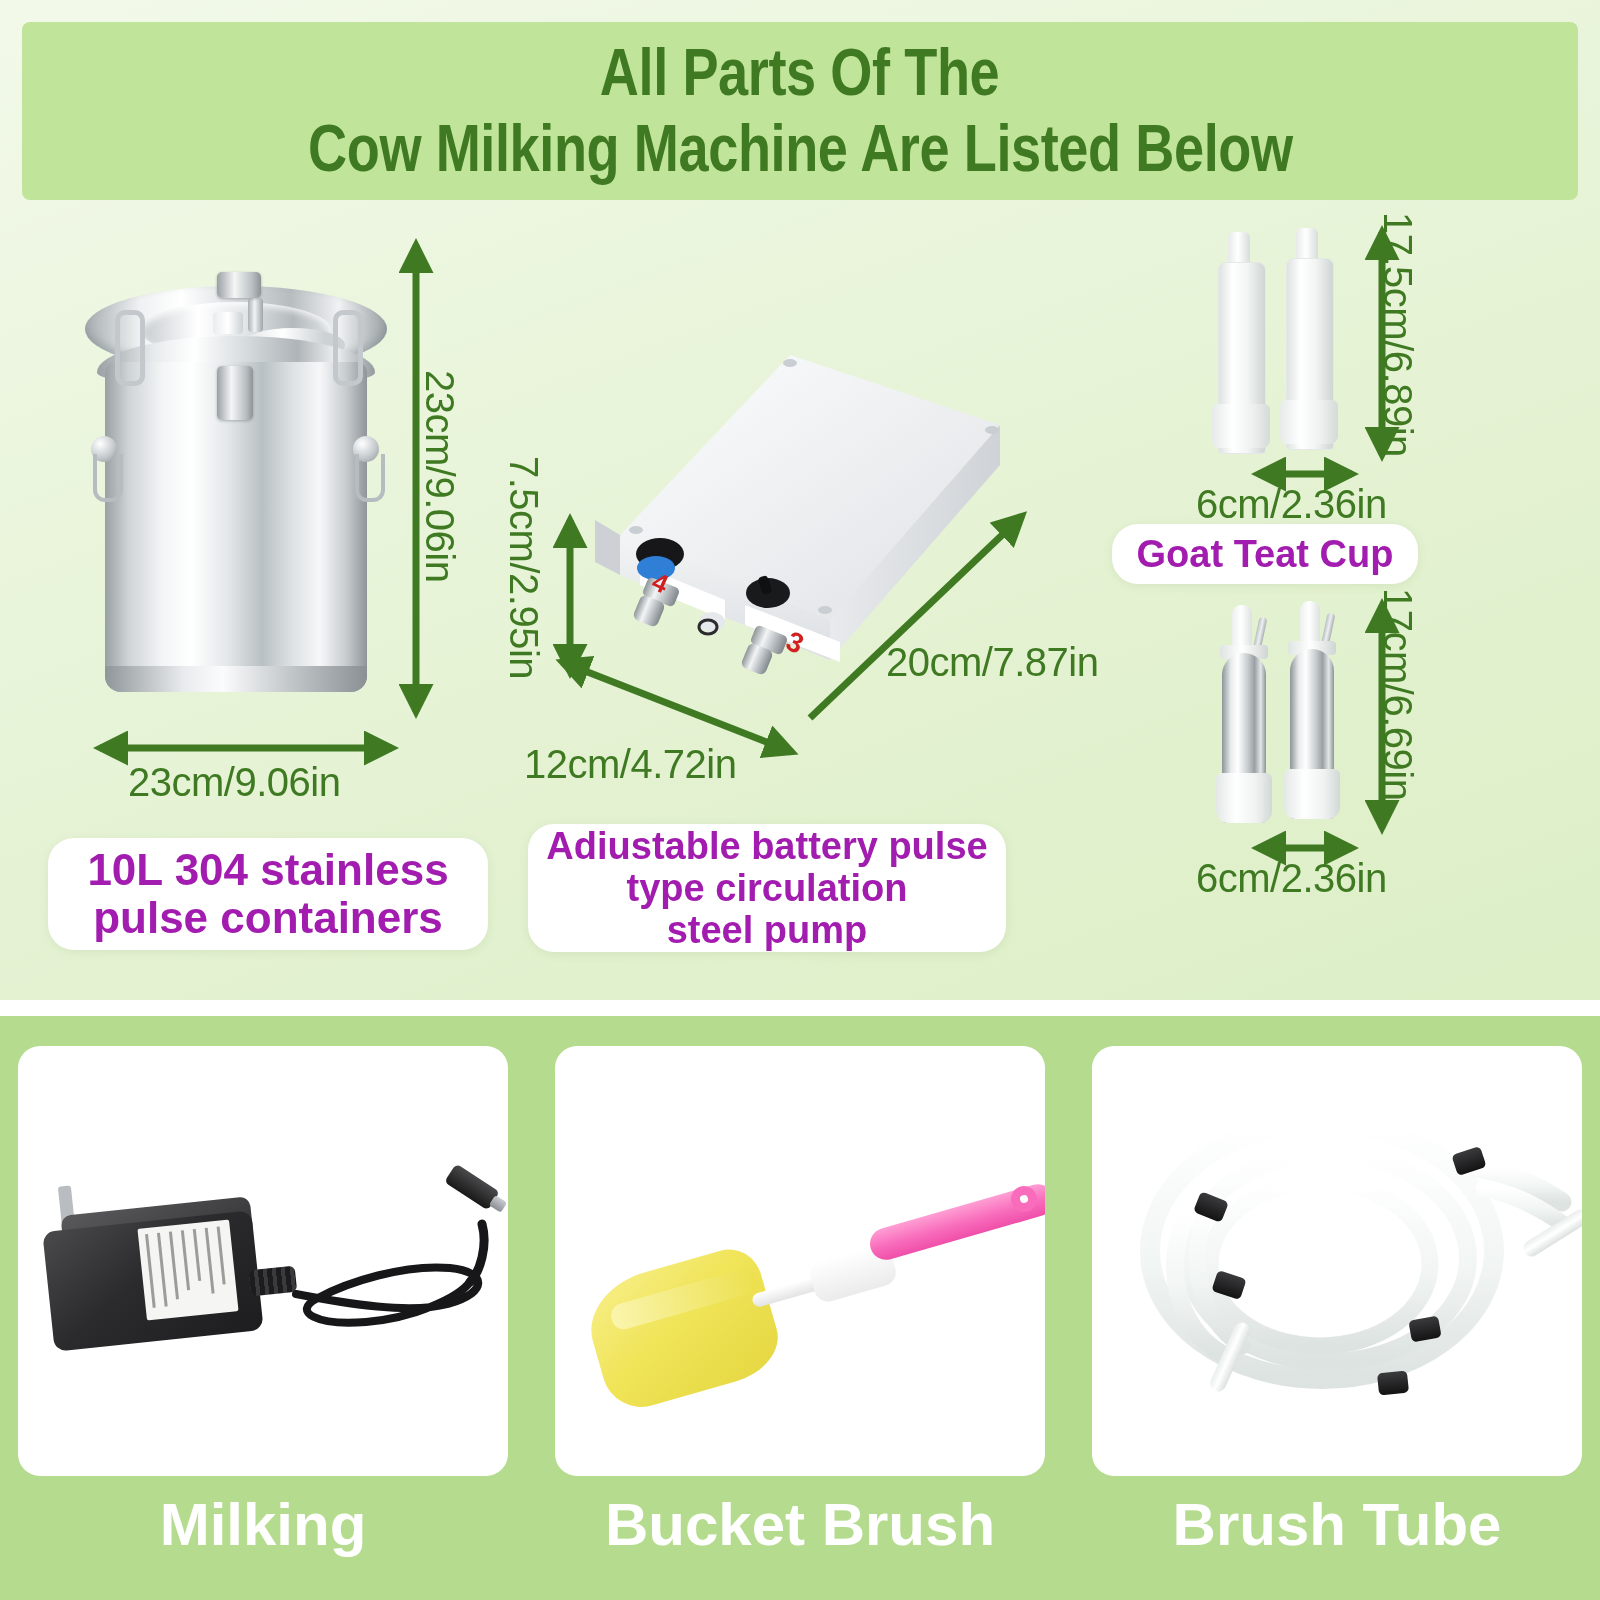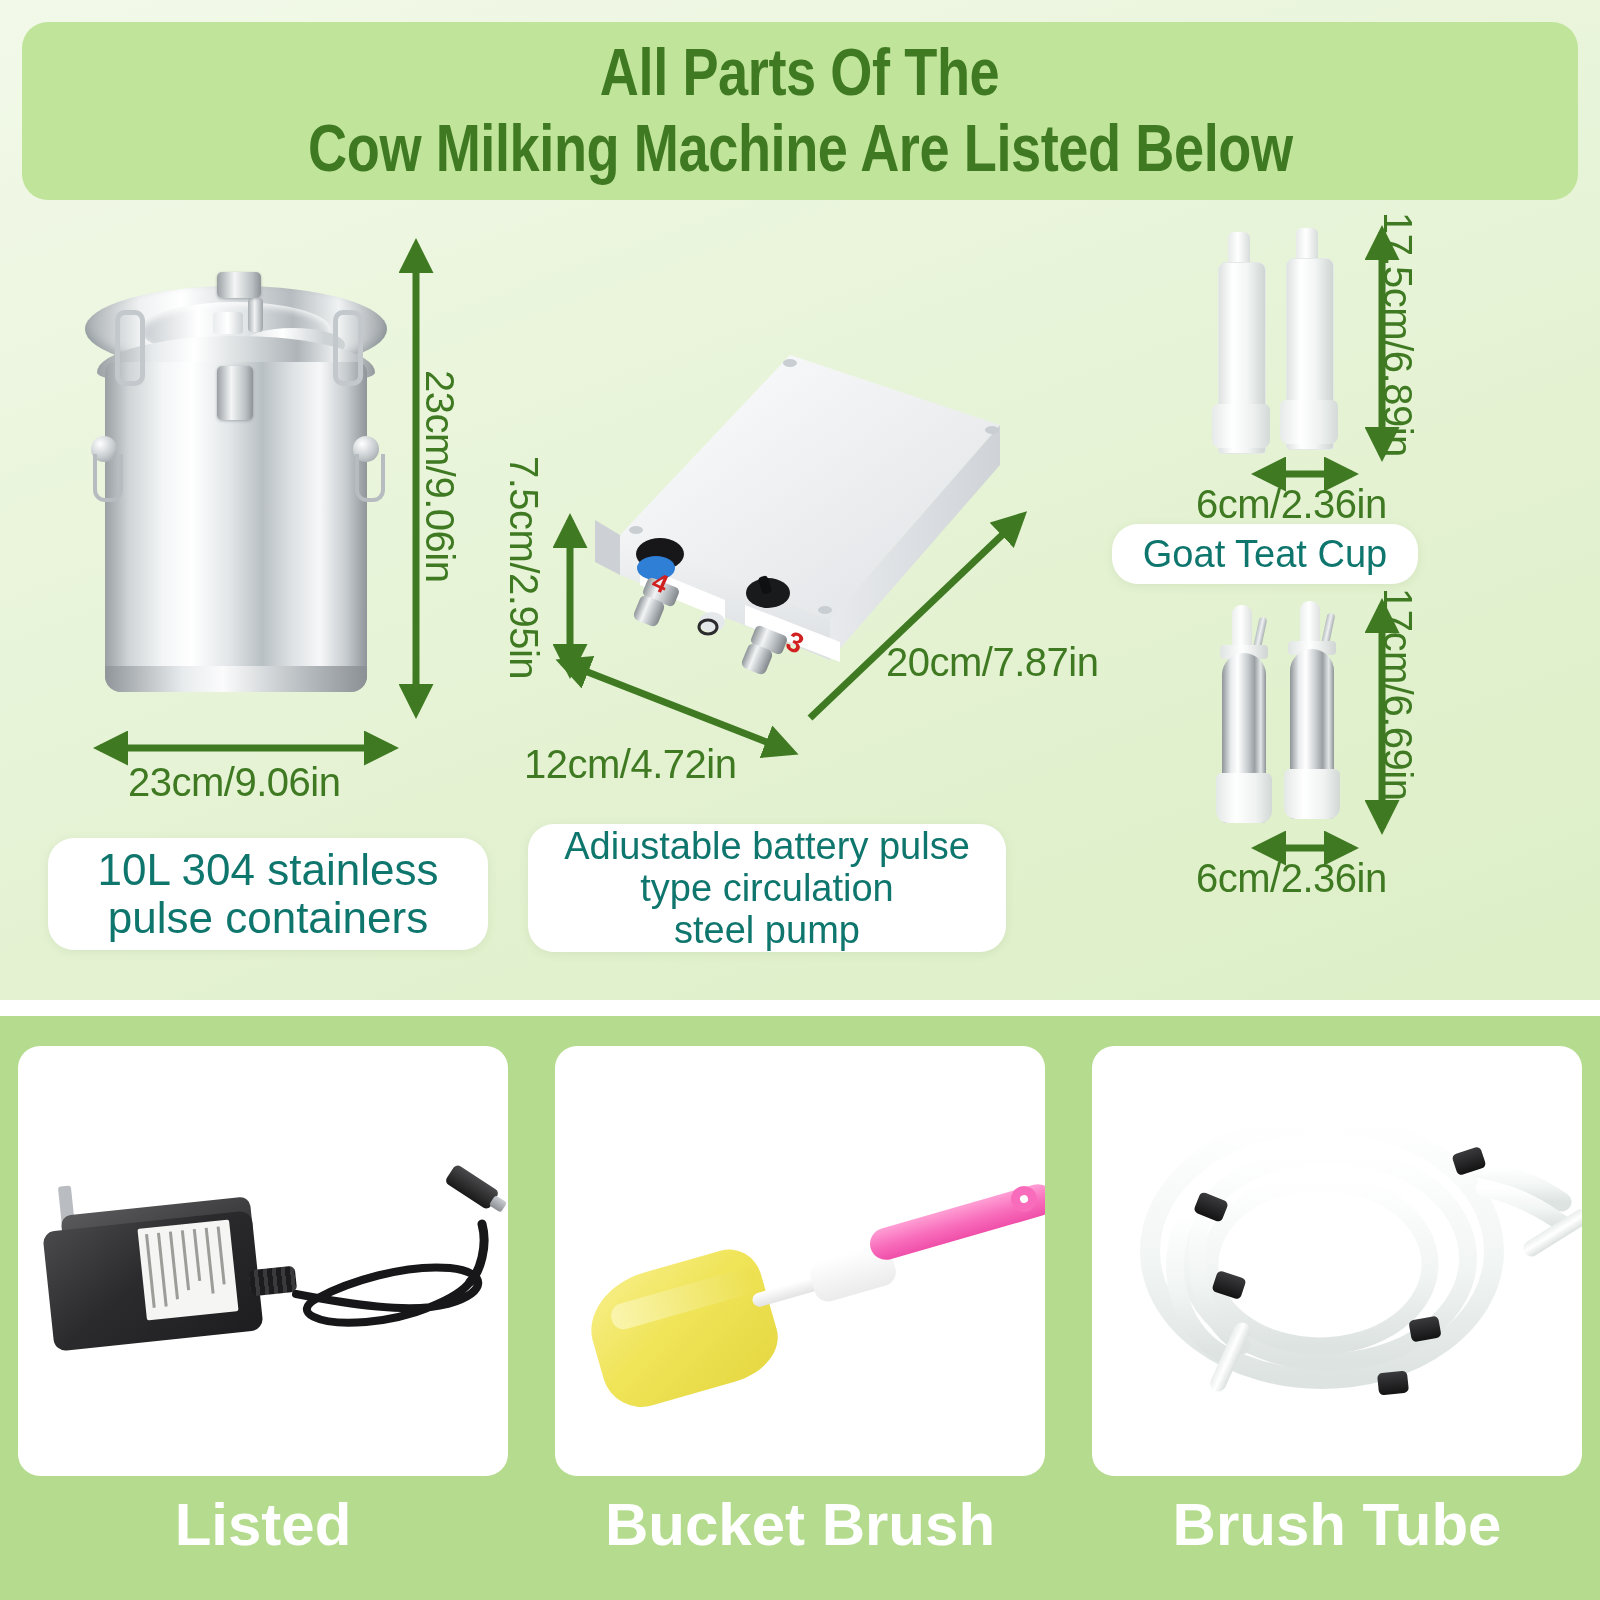--- a/index.html
+++ b/index.html
@@ -10,41 +10,41 @@
   }
   .page{position:relative;width:1600px;height:1600px;background:#fff;}
 
   
   .top-section{
     position:absolute;left:0;top:0;width:1600px;height:1000px;
     background:linear-gradient(160deg,#f2f9e9 0%,#eaf5dc 35%,#e2f1cf 70%,#dcefc6 100%);
   }
   .header-banner{
     position:absolute;left:22px;top:22px;width:1556px;height:178px;
-    background:#c0e49a;border-radius:26px;
+    background:#c0e49a;border-radius:8px;
     display:flex;flex-direction:column;align-items:center;justify-content:center;
   }
   .header-line{
     font-family:"Liberation Sans Narrow","Liberation Sans",sans-serif;
     font-weight:bold;color:#3f7a23;letter-spacing:-0.5px;
     transform:scaleX(0.82);transform-origin:center;white-space:nowrap;
   }
   .header-line.l1{font-size:66px;line-height:74px;}
   .header-line.l2{font-size:66px;line-height:78px;}
 
   .dim-label{
     position:absolute;color:#3f7a23;font-size:40px;font-weight:normal;
     white-space:nowrap;letter-spacing:-0.5px;
   }
   .dim-label.vert{transform:rotate(90deg);transform-origin:left top;}
 
   .pill{
     position:absolute;background:#ffffff;border-radius:26px;
     display:flex;align-items:center;justify-content:center;
-    text-align:center;color:#0f766e;font-weight:normal;
+    text-align:center;color:#a21caf;font-weight:bold;
     box-shadow:0 2px 10px rgba(90,130,60,0.10);
   }
 
   svg.arrows{position:absolute;left:0;top:0;width:1600px;height:1000px;pointer-events:none;}
 
   
   .bucket{position:absolute;left:75px;top:240px;width:320px;height:470px;}
   .b-body{
     position:absolute;left:30px;top:122px;width:262px;height:330px;border-radius:10px 10px 16px 16px;
     background:linear-gradient(90deg,#9aa0a3 0%,#cfd4d6 9%,#f3f5f6 22%,#ffffff 33%,#e3e7e9 47%,
@@ -456,18 +456,18 @@
       </svg>
       <div class="tube-clip" style="left:362px;top:104px;transform:rotate(-18deg);"></div>
       <div class="tube-clip" style="left:104px;top:150px;transform:rotate(22deg);"></div>
       <div class="tube-clip" style="left:122px;top:228px;transform:rotate(18deg);"></div>
       <div class="tube-clip" style="left:318px;top:272px;transform:rotate(-10deg);"></div>
       <div class="tube-clip" style="left:286px;top:326px;transform:rotate(-6deg);"></div>
       <div class="tube-end" style="left:130px;top:274px;transform:rotate(24deg);"></div>
       <div class="tube-end" style="left:456px;top:150px;transform:rotate(58deg);"></div>
     </div>
 
-    <div class="card-caption c1">Listed</div>
+    <div class="card-caption c1">Milking</div>
     <div class="card-caption c2">Bucket Brush</div>
     <div class="card-caption c3">Brush Tube</div>
   </div>
 
 </div>
 
 </body></html>

